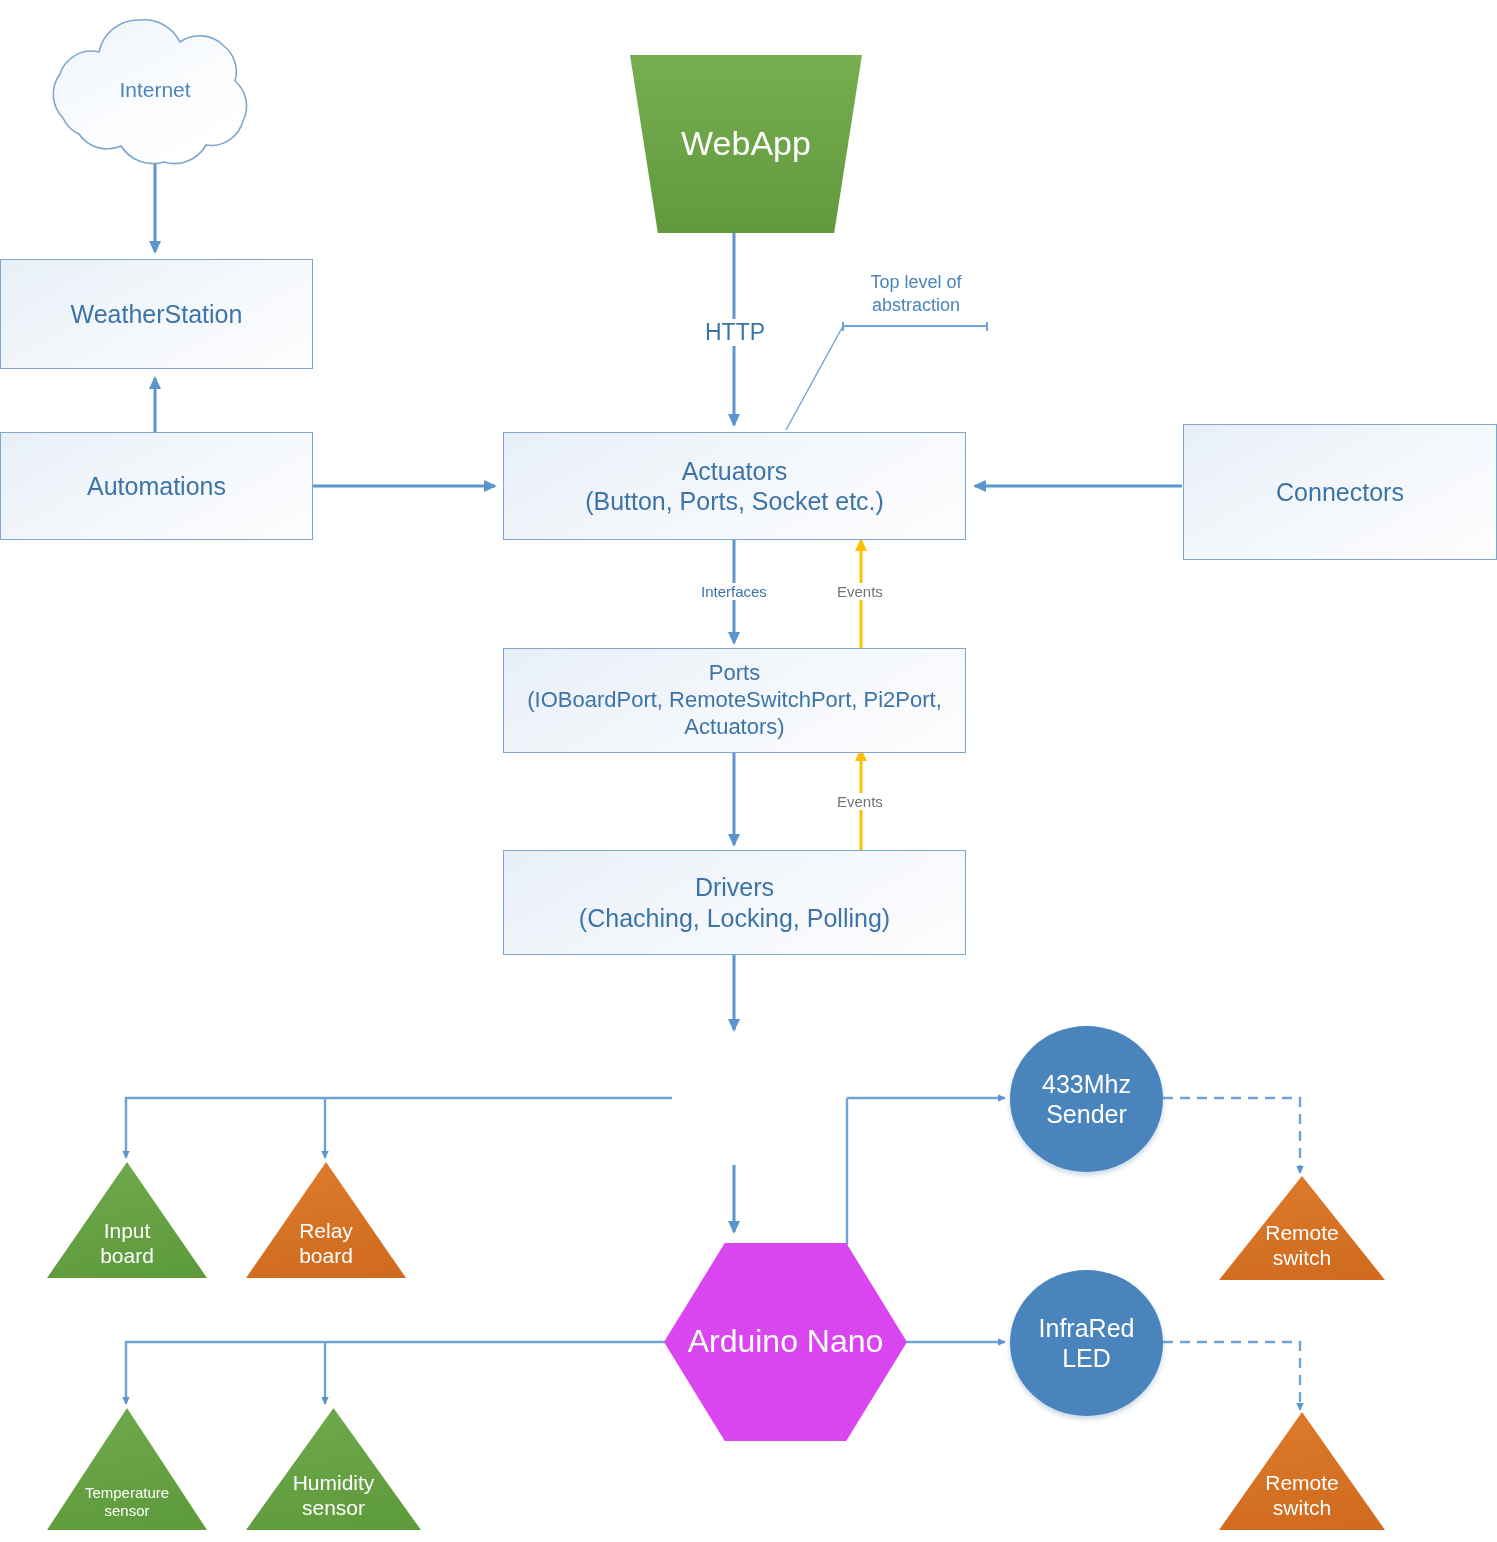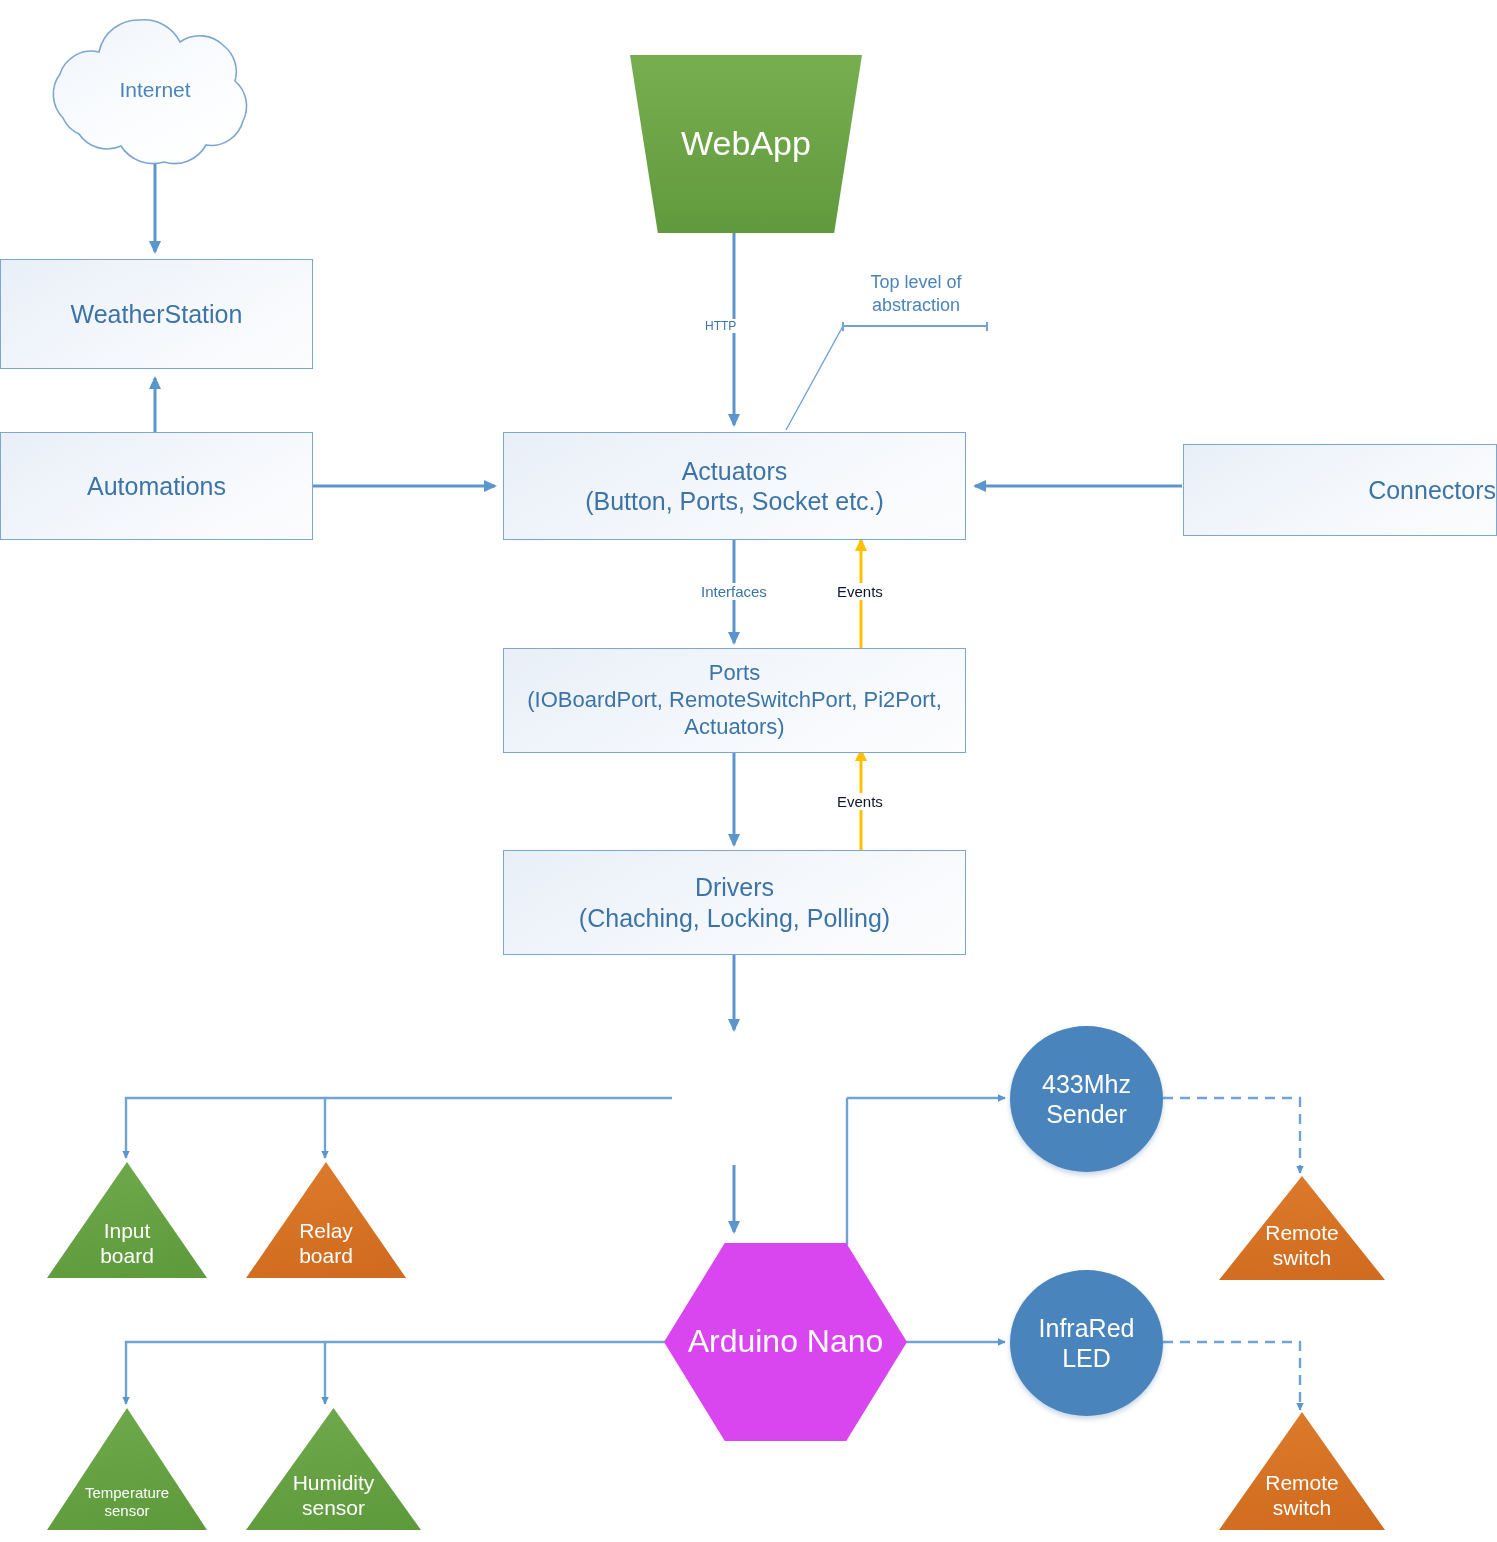--- a/index.html
+++ b/index.html
@@ -90,28 +90,28 @@
     font-size: 21px;
     background: transparent;
   }
   .cloud-node .cloud-label {
     position: relative;
     z-index: 2;
   }
   
   .edge-label {
     position: absolute;
-    font-size: 12px;
+    font-size: 23px;
     color: #3C74A8;
     white-space: nowrap;
     background: #ffffff;
     padding: 0 3px;
   }
   .edge-label.small { font-size: 15px; }
-  .edge-label.events { color: #0f172a; font-size: 15px; }
+  .edge-label.events { color: #737373; font-size: 15px; }
   .annot {
     position: absolute;
     font-size: 18px;
     color: #4A84BD;
     text-align: center;
     line-height: 1.25;
     white-space: pre-line;
   }
 </style>
 </head>
@@ -221,21 +221,21 @@
     <span>WebApp</span>
   </div>
 
   <div class="node rect-node" style="left:503px; top:432px; width:463px; height:108px;">
     <div>
       <div>Actuators</div>
       <div>(Button, Ports, Socket etc.)</div>
     </div>
   </div>
 
-  <div class="node rect-node" style="left:1183px; top:444px; width:314px; height:92px;justify-content:flex-end;">
+  <div class="node rect-node" style="left:1183px; top:424px; width:314px; height:136px;">
     <span>Connectors</span>
   </div>
 
   <div class="node rect-node small-title" style="left:503px; top:648px; width:463px; height:105px;">
     <div>
       <div>Ports</div>
       <div>(IOBoardPort, RemoteSwitchPort, Pi2Port,</div>
       <div>Actuators)</div>
     </div>
   </div>

